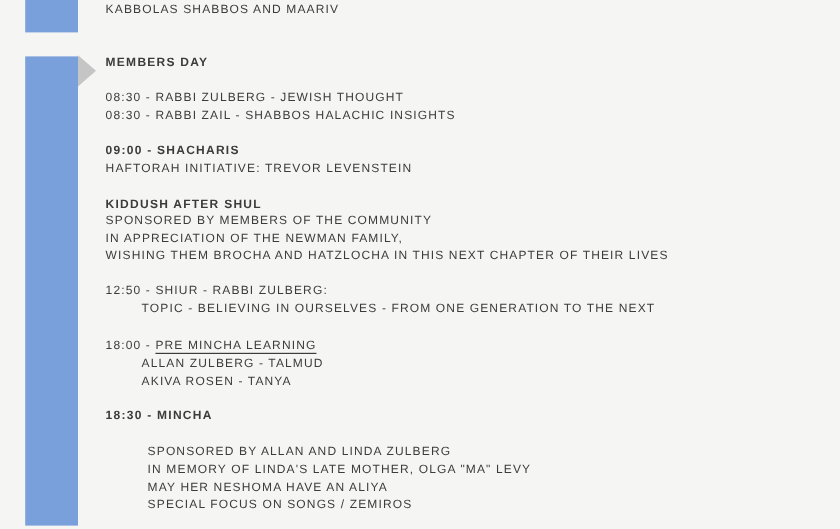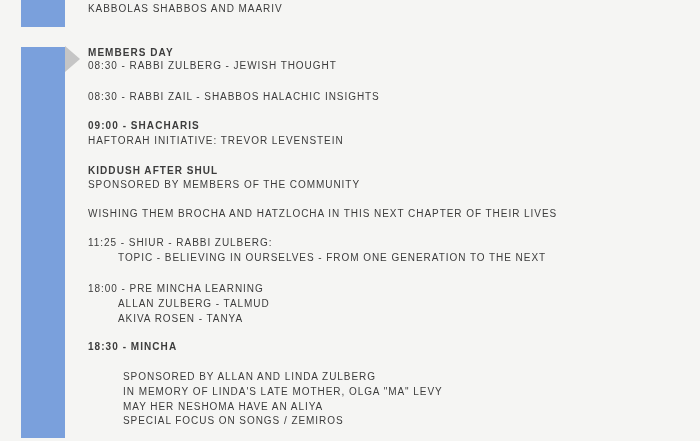--- a/index.html
+++ b/index.html
@@ -36,46 +36,47 @@
     white-space: nowrap;
     font-size: 10px;
     line-height: 12px;
     letter-spacing: 0.95px;
     color: #3c3c3c;
     font-weight: 400;
   }
   .bold { font-weight: 700; letter-spacing: 1.05px; }
   .ind1 { left: 118px; }
   .ind2 { left: 123px; }
-  .u { text-underline-offset: 2.5px; }
+  .u { text-decoration: underline; text-underline-offset: 2.5px; }
 </style>
 </head>
 <body>
 
 <div class="canvas">
 
   <div class="tl-square"></div>
   <div class="tl-bar"></div>
   <div class="tl-arrow"></div>
 
   <div class="line" style="top:3px">KABBOLAS SHABBOS AND MAARIV</div>
 
   <div class="line bold" style="top:47px">MEMBERS DAY</div>
 
-  <div class="line" style="top:60px">08:30 - RABBI ZULBERG - JEWISH THOUGHT</div>
+  <div class="line" style="top:76px">08:30 - RABBI ZULBERG - JEWISH THOUGHT</div>
   <div class="line" style="top:91px">08:30 - RABBI ZAIL - SHABBOS HALACHIC INSIGHTS</div>
 
   <div class="line bold" style="top:120px">09:00 - SHACHARIS</div>
   <div class="line" style="top:135px">HAFTORAH INITIATIVE: TREVOR LEVENSTEIN</div>
 
   <div class="line" style="top:179px">SPONSORED BY MEMBERS OF THE COMMUNITY</div>
   <div class="line bold" style="top:165px">KIDDUSH AFTER SHUL</div>
+  <div class="line" style="top:194px">IN APPRECIATION OF THE NEWMAN FAMILY,</div>
   <div class="line" style="top:208px">WISHING THEM BROCHA AND HATZLOCHA IN THIS NEXT CHAPTER OF THEIR LIVES</div>
 
-  <div class="line" style="top:237px">11:25 - SHIUR - RABBI ZULBERG:</div>
+  <div class="line" style="top:237px">12:50 - SHIUR - RABBI ZULBERG:</div>
   <div class="line ind1" style="top:252px">TOPIC - BELIEVING IN OURSELVES - FROM ONE GENERATION TO THE NEXT</div>
 
   <div class="line" style="top:283px"><span>18:00 - </span><span class="u">PRE MINCHA LEARNING</span></div>
   <div class="line ind1" style="top:313px">AKIVA ROSEN - TANYA</div>
   <div class="line ind1" style="top:298px">ALLAN ZULBERG - TALMUD</div>
 
   <div class="line bold" style="top:341px">18:30 - MINCHA</div>
   <div class="line ind2" style="top:371px">SPONSORED BY ALLAN AND LINDA ZULBERG</div>
   <div class="line ind2" style="top:386px">IN MEMORY OF LINDA'S LATE MOTHER, OLGA "MA" LEVY</div>
   <div class="line ind2" style="top:401px">MAY HER NESHOMA HAVE AN ALIYA</div>

